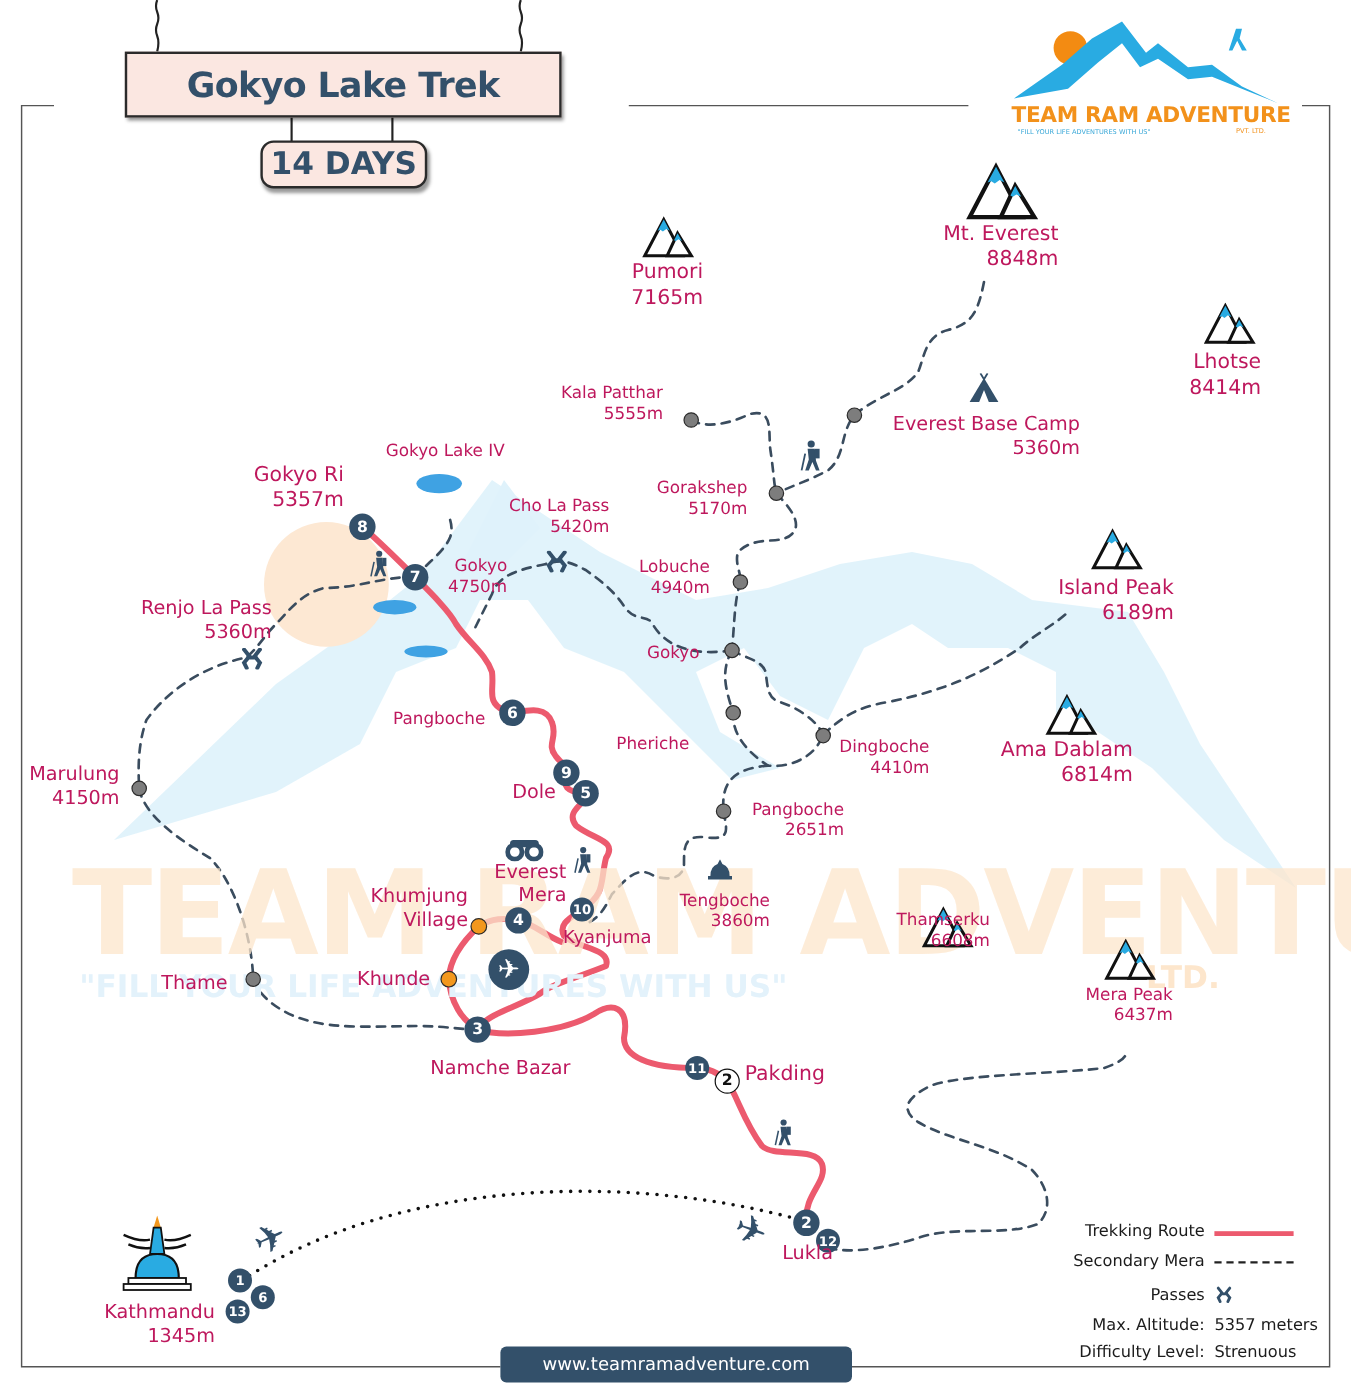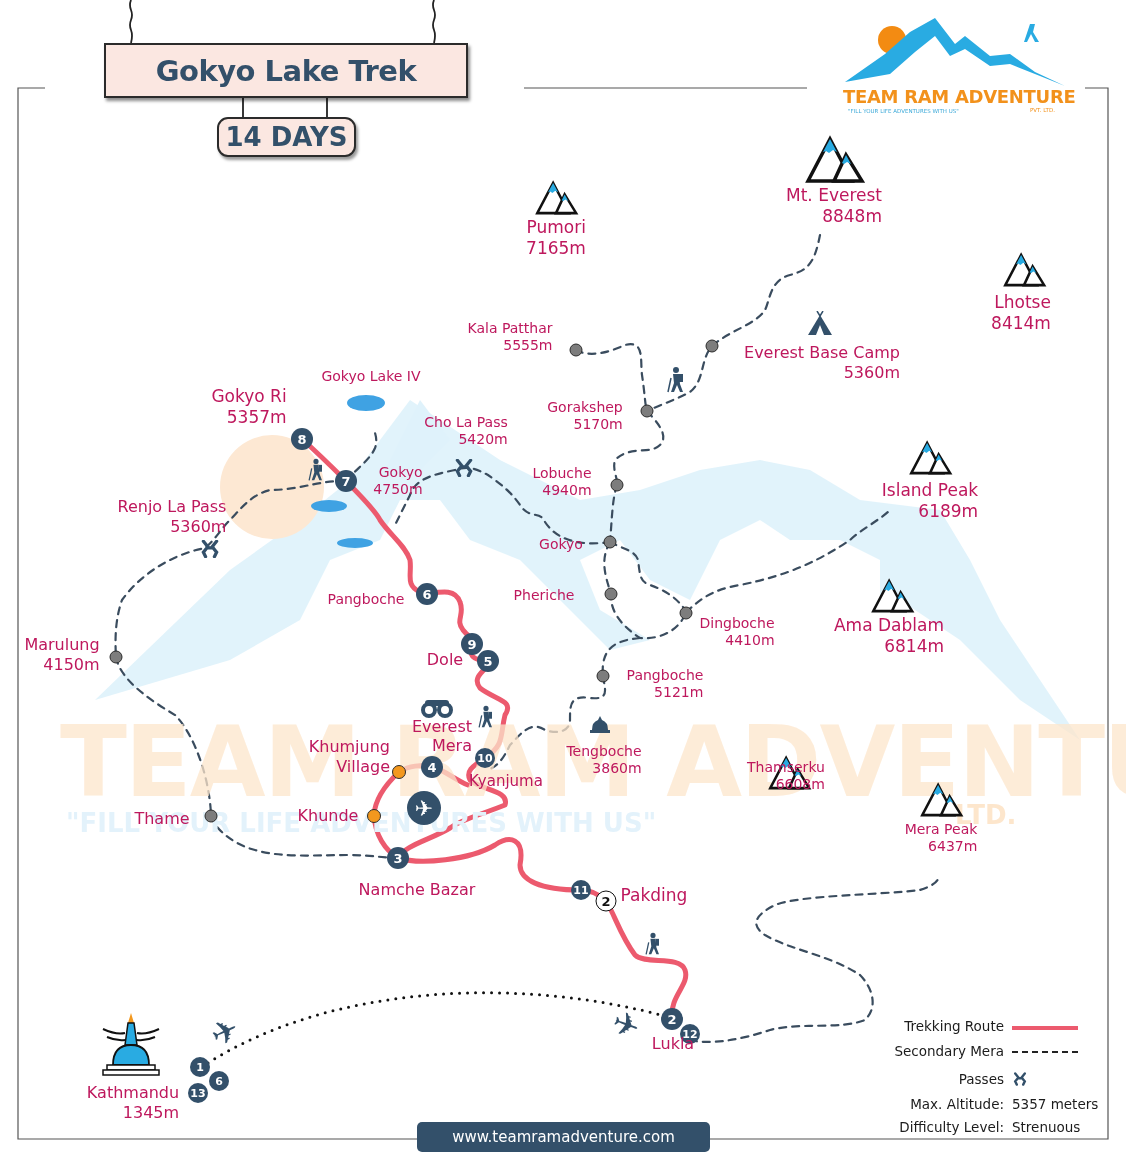--- a/index.html
+++ b/index.html
@@ -280,40 +280,40 @@
     <span>Lobuche</span>
     <span>4940m</span>
   </div>
 <div class="lbl" style="left:172px;top:497px">
     <span>Renjo La Pass</span>
     <span>5360m</span>
   </div>
 <div class="lbl sm" style="left:561px;top:536px">
     <span>Gokyo</span>
   </div>
-<div class="lbl sm" style="left:544px;top:587px">
+<div class="lbl sm" style="left:544px;top:612px">
     <span>Pheriche</span>
   </div>
 <div class="lbl sm" style="left:737px;top:615px">
     <span>Dingboche</span>
     <span>4410m</span>
   </div>
 <div class="lbl sm" style="left:366px;top:591px">
     <span>Pangboche</span>
   </div>
 <div class="lbl" style="left:62px;top:635px">
     <span>Marulung</span>
     <span>4150m</span>
   </div>
 <div class="lbl" style="left:445px;top:650px">
     <span>Dole</span>
   </div>
 <div class="lbl sm" style="left:665px;top:667px">
     <span>Pangboche</span>
-    <span>5121m</span>
+    <span>2651m</span>
   </div>
 <div class="lbl" style="left:437px;top:717px;width:70px;white-space:normal;line-height:19px">Everest Mera</div>
 <div class="lbl" style="left:340px;top:737px;width:100px;white-space:normal;line-height:20px">Khumjung Village</div>
 <div class="lbl sm" style="left:604px;top:743px">
     <span>Tengboche</span>
     <span>3860m</span>
   </div>
 <div class="lbl xs" style="left:506px;top:775px">Kyanjuma</div>
 <div class="lbl" style="left:328px;top:806px">Khunde</div>
 <div class="lbl" style="left:162px;top:809px">Thame</div>

